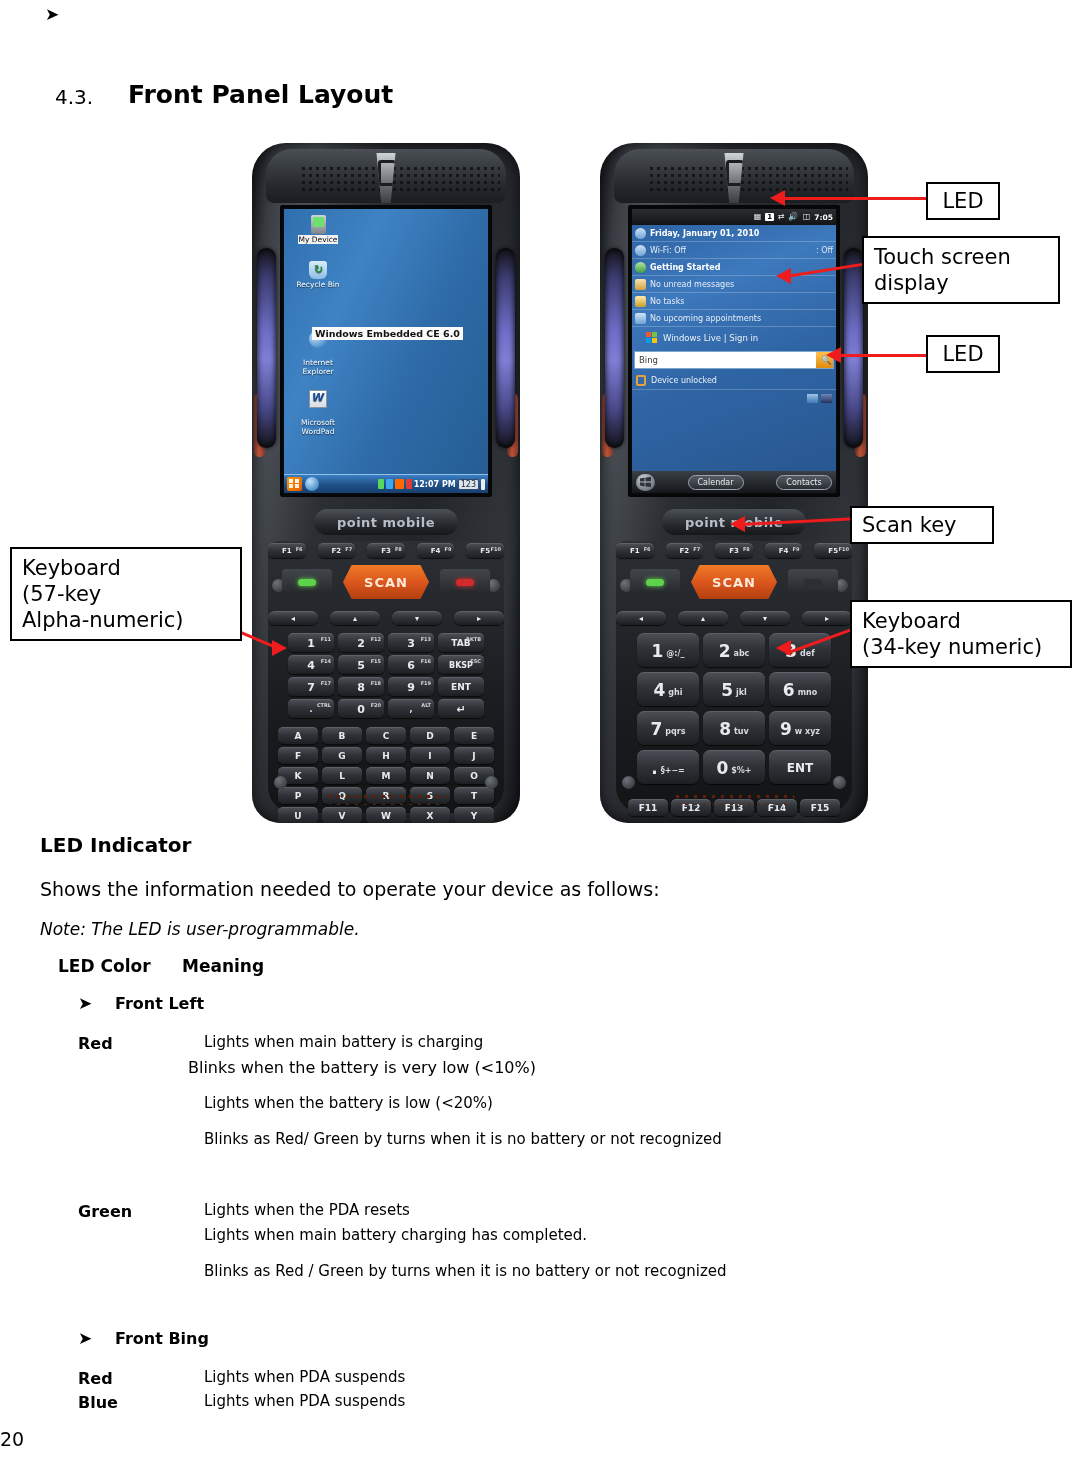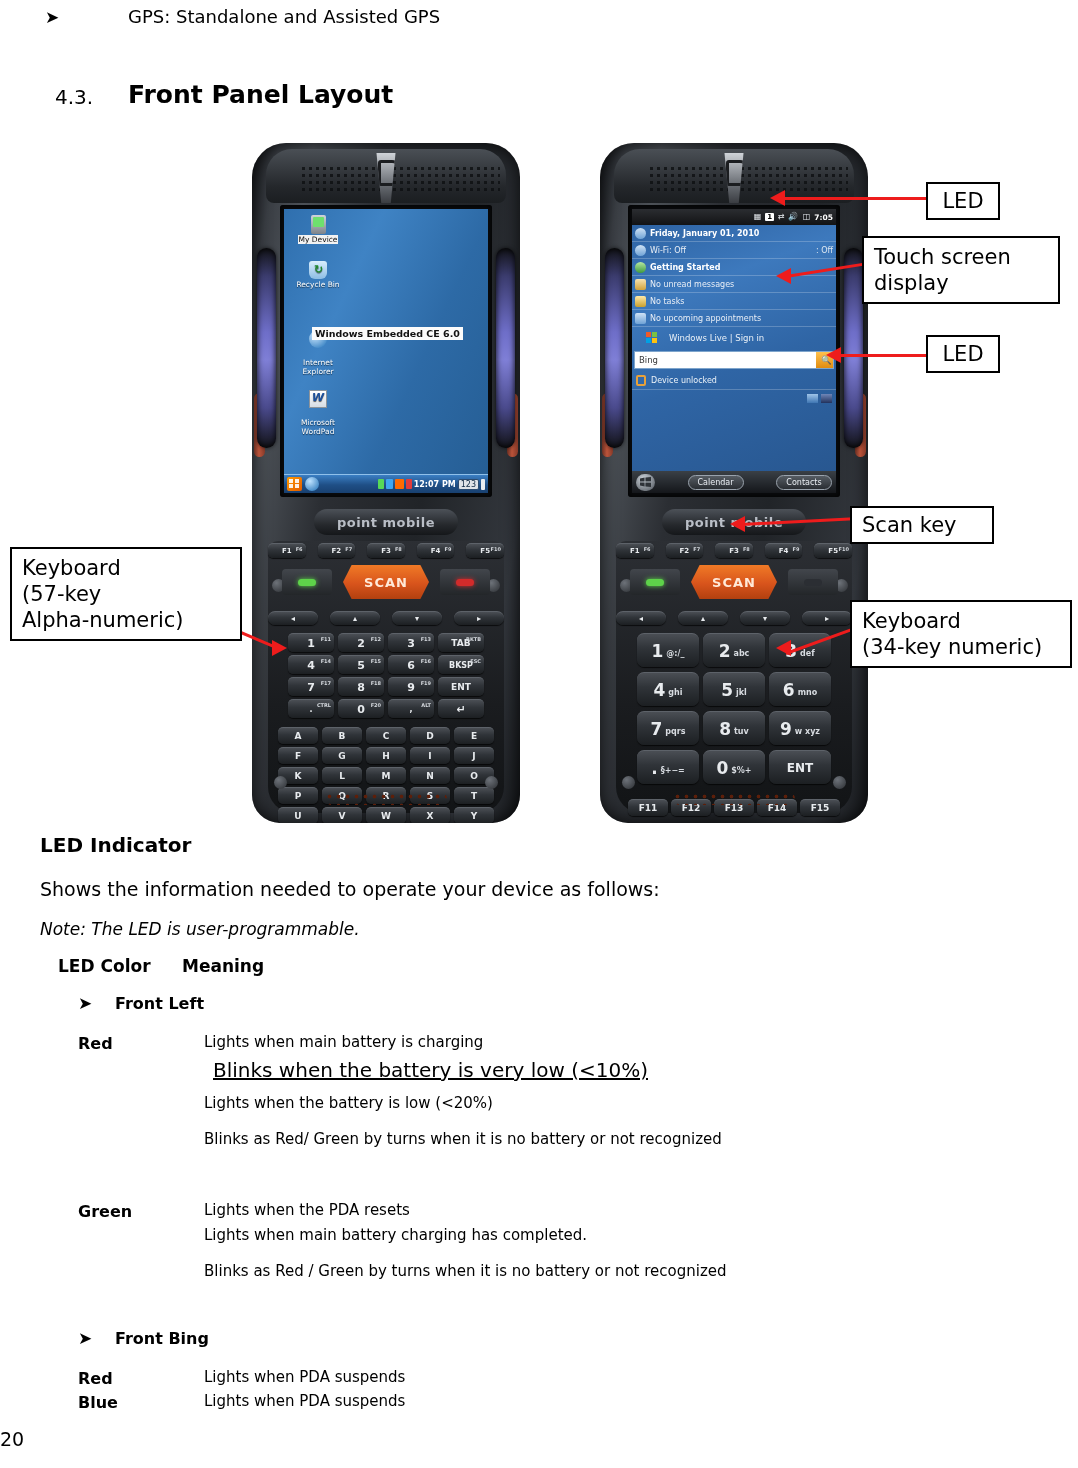--- a/index.html
+++ b/index.html
@@ -252,21 +252,21 @@
   .wm-time { color:#fff; font-size:7.5px; font-weight:bold; }
   .wm-row {
     display:flex; align-items:center; gap:4px; height:17px; padding:0 3px;
     border-bottom:1px solid rgba(255,255,255,.22);
     color:#e8eef6; font-size:8px; white-space:nowrap;
   }
   .wm-row.b { font-weight:bold; color:#fff; }
   .wm-rico { width:11px; height:11px; border-radius:2px; flex:0 0 auto;
              background:linear-gradient(180deg,#cfe2f5,#6fa3d6); }
   .wm-right { margin-left:auto; font-size:8px; color:#dde7f2; }
-  .wm-live { display:flex; align-items:center; gap:11px; padding:5px 3px 4px 14px;
+  .wm-live { display:flex; align-items:center; gap:5px; padding:5px 3px 4px 14px;
              color:#eaf1f8; font-size:8.5px; }
   .wm-flag { width:12px; height:12px;
     background:
       linear-gradient(#f05a28,#f05a28) 0 0/5px 5px no-repeat,
       linear-gradient(#7ac143,#7ac143) 6px 0/5px 5px no-repeat,
       linear-gradient(#00a1e4,#00a1e4) 0 6px/5px 5px no-repeat,
       linear-gradient(#ffc20e,#ffc20e) 6px 6px/5px 5px no-repeat;
   }
   .wm-search {
     margin:3px 2px; height:18px; background:#fff; display:flex; align-items:center;
@@ -316,21 +316,20 @@
   #page-number {
     position:absolute; left:0; right:0; bottom:18px; text-align:left;
     font-size:19px; color:#000;
   }
 </style>
 </head>
 <body>
 
 <div class="bullet-row" style="left:45px; top:6px;">
   <span class="bullet-glyph" style="width:83px;">➤</span>
-  <span style="font-size:18px;">GPS: Standalone and Assisted GPS</span>
 </div>
 
 <div class="abs" id="sec-num">4.3.</div>
 <div class="abs" id="sec-title">Front Panel Layout</div>
 
 <div id="device-figure">
 
   <div class="device" id="device-left">
     <div class="grip l"></div>
     <div class="grip r"></div>
@@ -885,21 +884,21 @@
 <div class="abs bold" style="left:58px; top:956px; font-size:17px;">LED Color</div>
 <div class="abs bold" style="left:182px; top:956px; font-size:17px;">Meaning</div>
 
 <div class="bullet-row" style="left:78px; top:994px;">
   <span class="bullet-glyph" style="width:37px;">➤</span>
   <span class="bold" style="font-size:16px;">Front Left</span>
 </div>
 
 <div class="abs bold" style="left:78px; top:1034px; font-size:16px;">Red</div>
 <div class="abs" style="left:204px; top:1033px; font-size:15px;">Lights when main battery is charging</div>
-<div class="abs" style="left:213px; top:1058px; font-size:20px;text-decoration:underline;">Blinks when the battery is very low (&lt;10%)</div>
+<div class="abs" style="left:188px; top:1058px; font-size:16px;">Blinks when the battery is very low (&lt;10%)</div>
 <div class="abs" style="left:204px; top:1094px; font-size:15px;">Lights when the battery is low (&lt;20%)</div>
 <div class="abs" style="left:204px; top:1130px; font-size:15px;">Blinks as Red/ Green by turns when it is no battery or not recognized</div>
 
 <div class="abs bold" style="left:78px; top:1202px; font-size:16px;">Green</div>
 <div class="abs" style="left:204px; top:1201px; font-size:15px;">Lights when the PDA resets</div>
 <div class="abs" style="left:204px; top:1226px; font-size:15px;">Lights when main battery charging has completed.</div>
 <div class="abs" style="left:204px; top:1262px; font-size:15px;">Blinks as Red / Green by turns when it is no battery or not recognized</div>
 
 <div class="bullet-row" style="left:78px; top:1329px;">
   <span class="bullet-glyph" style="width:37px;">➤</span>

